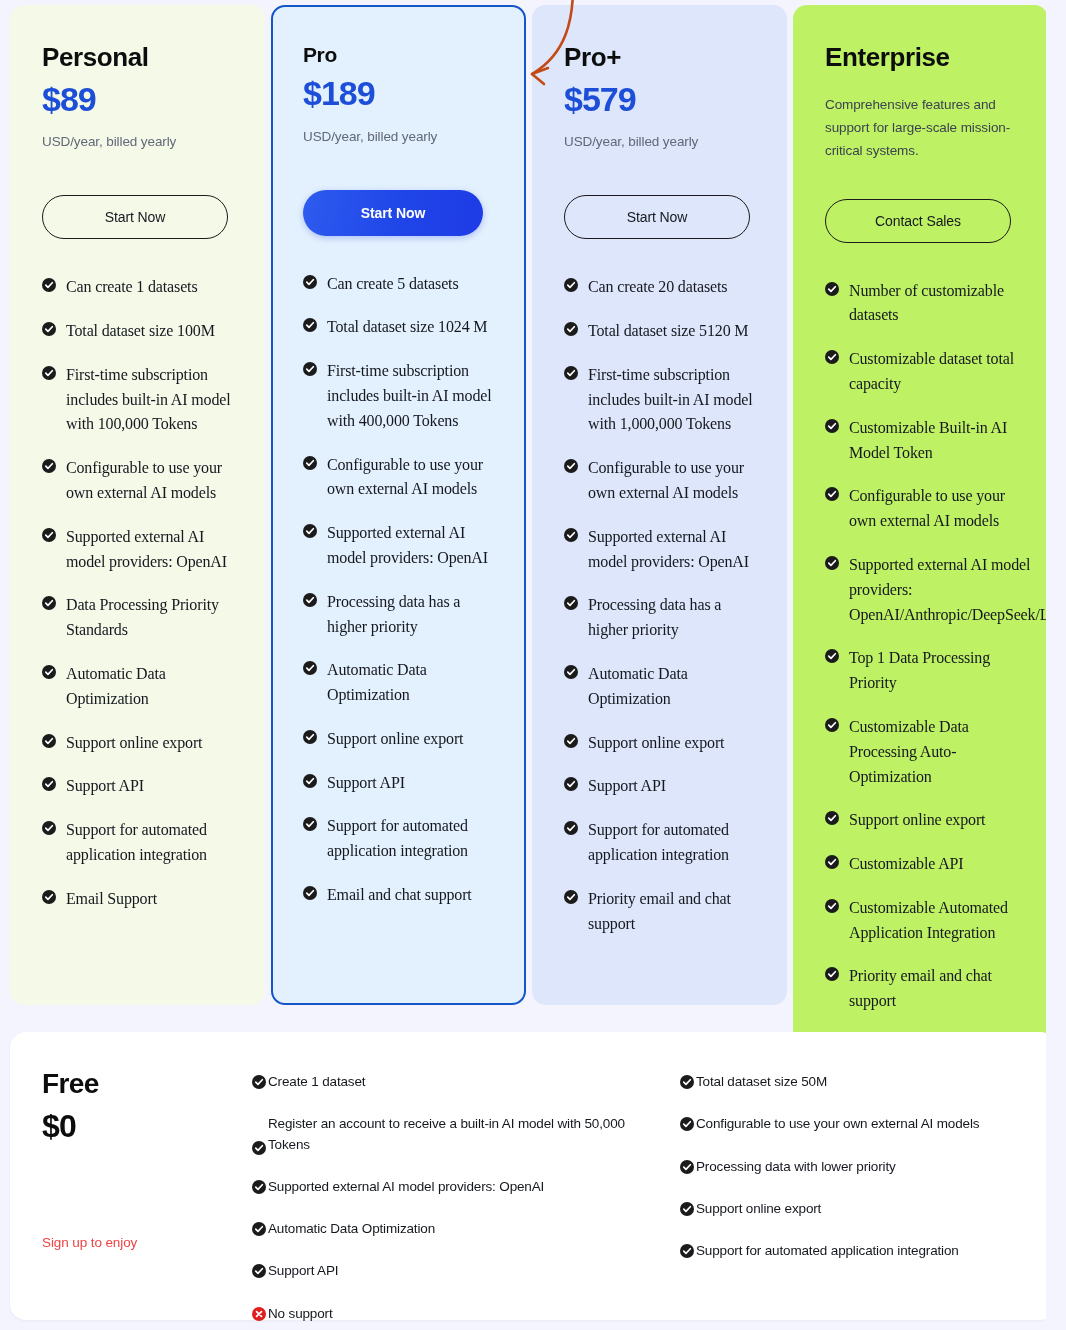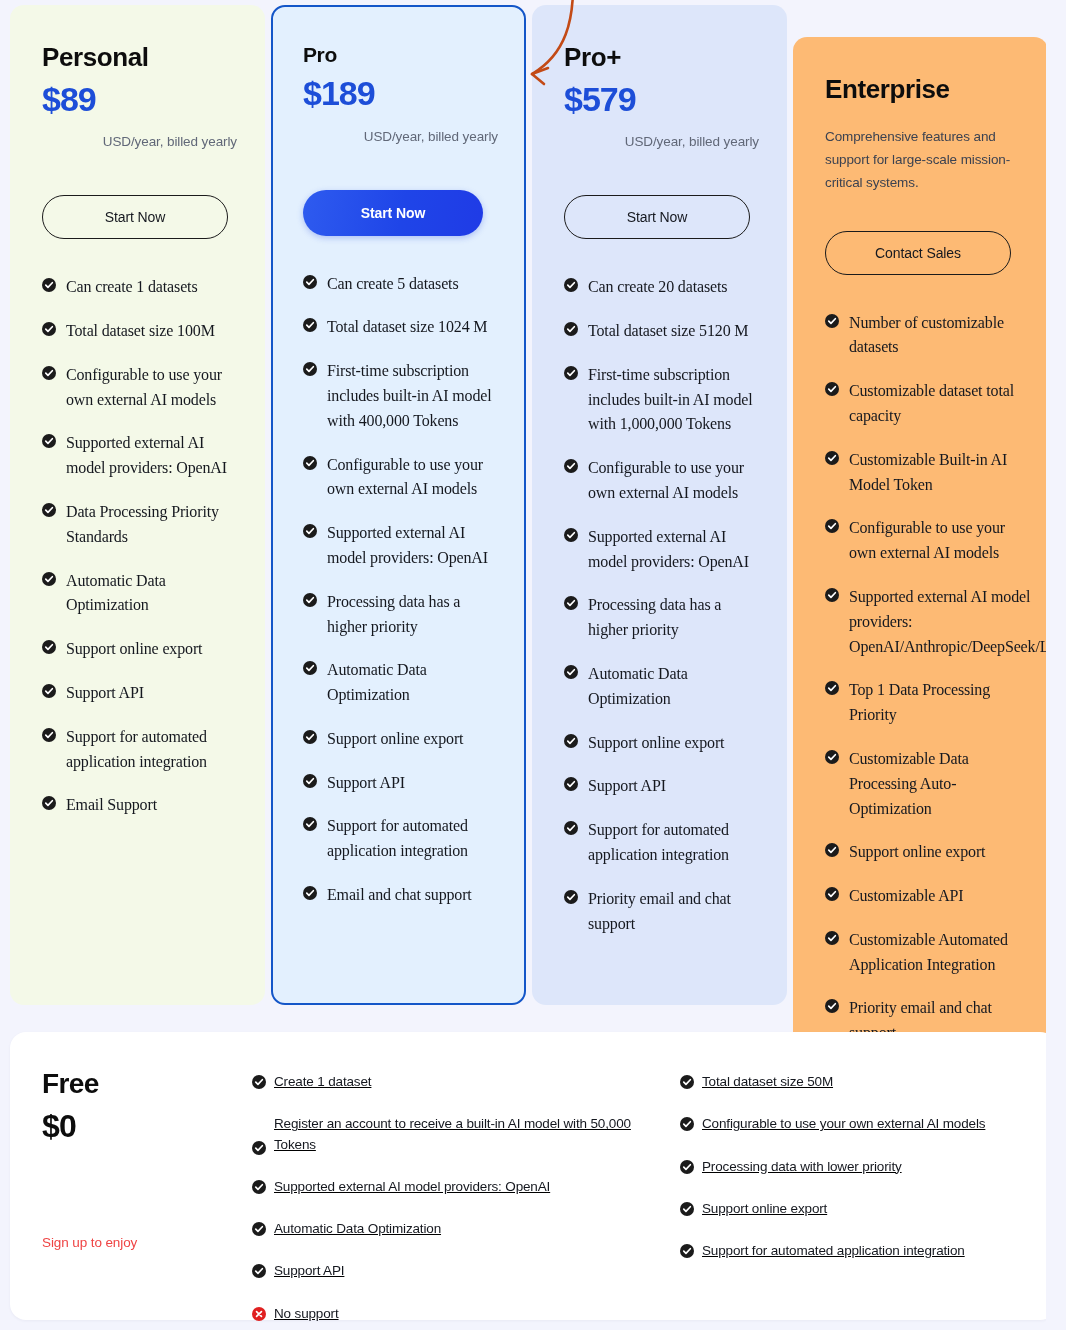--- a/index.html
+++ b/index.html
@@ -34,21 +34,21 @@
     width: 255px;
     border-radius: 14px;
     padding: 38px 28px 34px 32px;
     min-height: 1000px;
     position: relative;
   }
 
   .card.personal   { background: #f4f9e8; }
   .card.pro        { background: #e3f0fe; border: 2.2px solid #1456c8; padding: 36px 26px 32px 30px; }
   .card.proplus    { background: #dde6fa; }
-  .card.enterprise { background: #fdba74; margin-top: 32px; }
+  .card.enterprise { background: #bef264; }
 
   .plan-name {
     font-size: 26px;
     font-weight: bold;
     letter-spacing: -0.4px;
     color: #0d0d0d;
     line-height: 1.15;
   }
   .card.pro .plan-name { font-size: 21px; }
 
@@ -59,21 +59,20 @@
     color: #1d4ed8;
     margin-top: 8px;
     line-height: 1.1;
   }
 
   .plan-billing {
     font-size: 13.5px;
     color: #616878;
     margin-top: 16px;
     letter-spacing: -0.1px;
-    text-align: right;
   }
 
   .plan-desc {
     font-size: 13.5px;
     color: #3c4250;
     margin-top: 20px;
     line-height: 1.72;
     letter-spacing: -0.1px;
     max-width: 190px;
   }
@@ -170,23 +169,22 @@
     flex: 0 0 auto;
     list-style: none;
     padding-top: 4px;
   }
   .free-col.c1 { width: 400px; }
   .free-col.c2 { width: 400px; padding-left: 28px; }
 
   .free-col li {
     display: flex;
     align-items: flex-start;
-    gap: 8px;
+    gap: 2px;
     margin-bottom: 22px;
-    text-decoration: underline;
   }
   .free-col li .txt {
     font-size: 13.5px;
     line-height: 1.5;
     color: #15181f;
     letter-spacing: -0.15px;
   }
   .free-col li.two-line { align-items: flex-end; }
 
   
@@ -224,20 +222,27 @@
               <circle cx="8" cy="8" r="8" fill="#1b1b1b"></circle>
               <path d="M4.3 8.2 L6.8 10.7 L11.8 5.4" fill="none" stroke="#ffffff" stroke-width="1.9" stroke-linecap="round" stroke-linejoin="round"></path>
             </svg>
             <span class="txt">Total dataset size 100M</span>
           </li>
           <li>
             <svg viewBox="0 0 16 16" class="ico">
               <circle cx="8" cy="8" r="8" fill="#1b1b1b"></circle>
               <path d="M4.3 8.2 L6.8 10.7 L11.8 5.4" fill="none" stroke="#ffffff" stroke-width="1.9" stroke-linecap="round" stroke-linejoin="round"></path>
             </svg>
+            <span class="txt">First-time subscription includes built-in AI model with 100,000 Tokens</span>
+          </li>
+          <li>
+            <svg viewBox="0 0 16 16" class="ico">
+              <circle cx="8" cy="8" r="8" fill="#1b1b1b"></circle>
+              <path d="M4.3 8.2 L6.8 10.7 L11.8 5.4" fill="none" stroke="#ffffff" stroke-width="1.9" stroke-linecap="round" stroke-linejoin="round"></path>
+            </svg>
             <span class="txt">Configurable to use your own external AI models</span>
           </li>
           <li>
             <svg viewBox="0 0 16 16" class="ico">
               <circle cx="8" cy="8" r="8" fill="#1b1b1b"></circle>
               <path d="M4.3 8.2 L6.8 10.7 L11.8 5.4" fill="none" stroke="#ffffff" stroke-width="1.9" stroke-linecap="round" stroke-linejoin="round"></path>
             </svg>
             <span class="txt">Supported external AI model providers: OpenAI</span>
           </li>
           <li>

